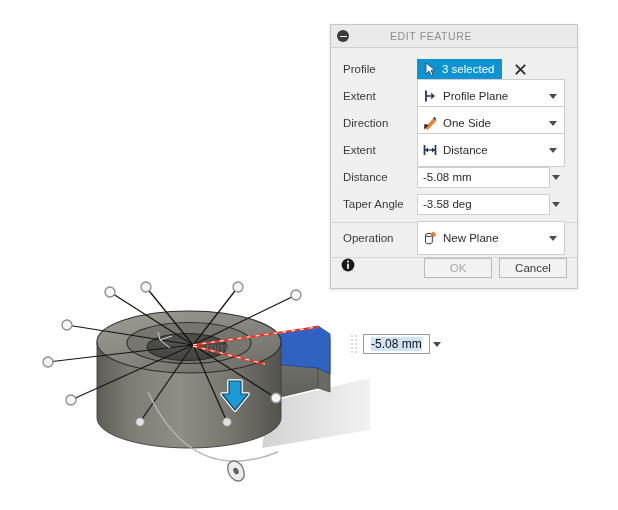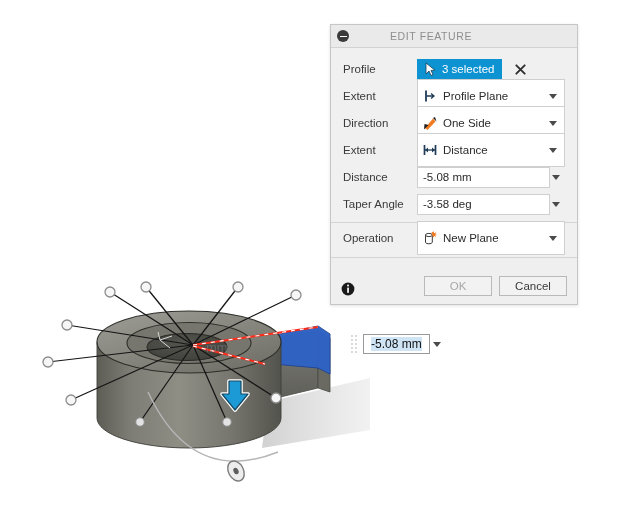--- a/index.html
+++ b/index.html
@@ -89,22 +89,22 @@
     box-sizing:border-box;
   }
   .selbtn .ctext{margin-left:4px;color:#fff;}
   .clearx{
     margin-left:12px;width:13px;height:13px;flex:0 0 auto;
   }
 
   .divider{height:1px;background:#d4d4d4;margin:6px 0 3px 0;}
 
   .df-footer{
-    height:30px;display:flex;align-items:flex-end;
-    background:#efefef;border-top:1px solid #d4d4d4;padding:8px 10px;
+    height:30px;display:flex;align-items:flex-start;
+    background:#efefef;border-top:1px solid #d4d4d4;padding:0 10px;
   }
   .info-icon{width:14px;height:14px;flex:0 0 auto;}
   .footer-spacer{flex:1 1 auto;}
   .btn{
     width:68px;height:20px;line-height:19px;text-align:center;
     border:1px solid #b9b9b9;background:#f2f2f2;font-size:11.5px;
     box-sizing:border-box;margin-left:7px;
   }
   .btn.ok{color:#a8a8a8;}
   .btn.cancel{color:#3a3a3a;}

